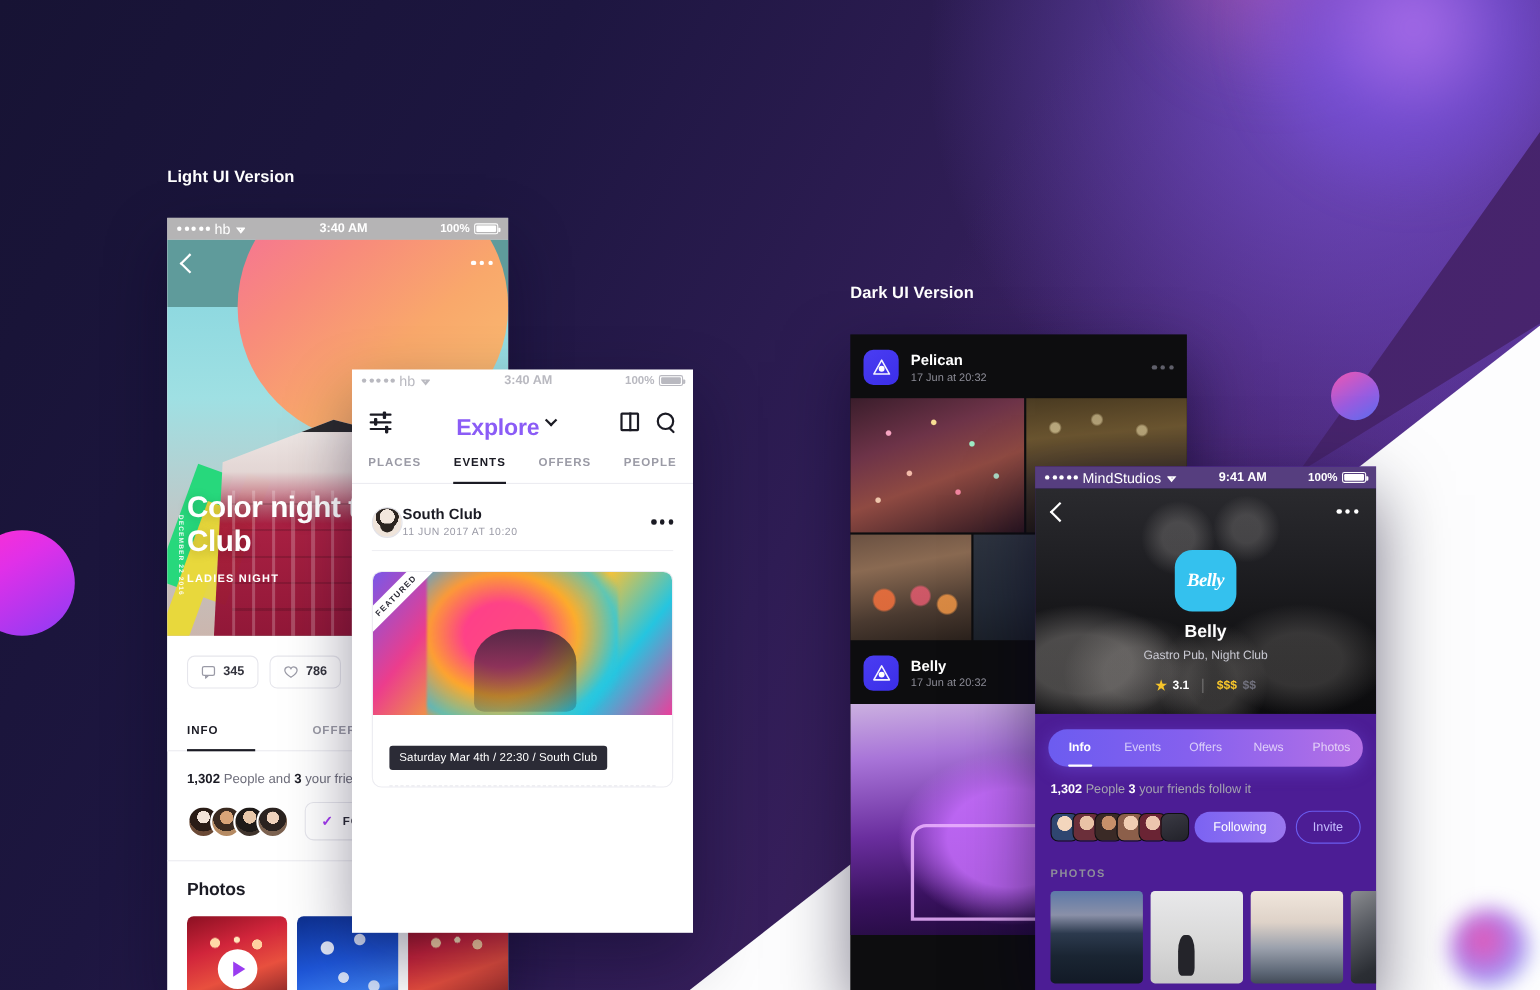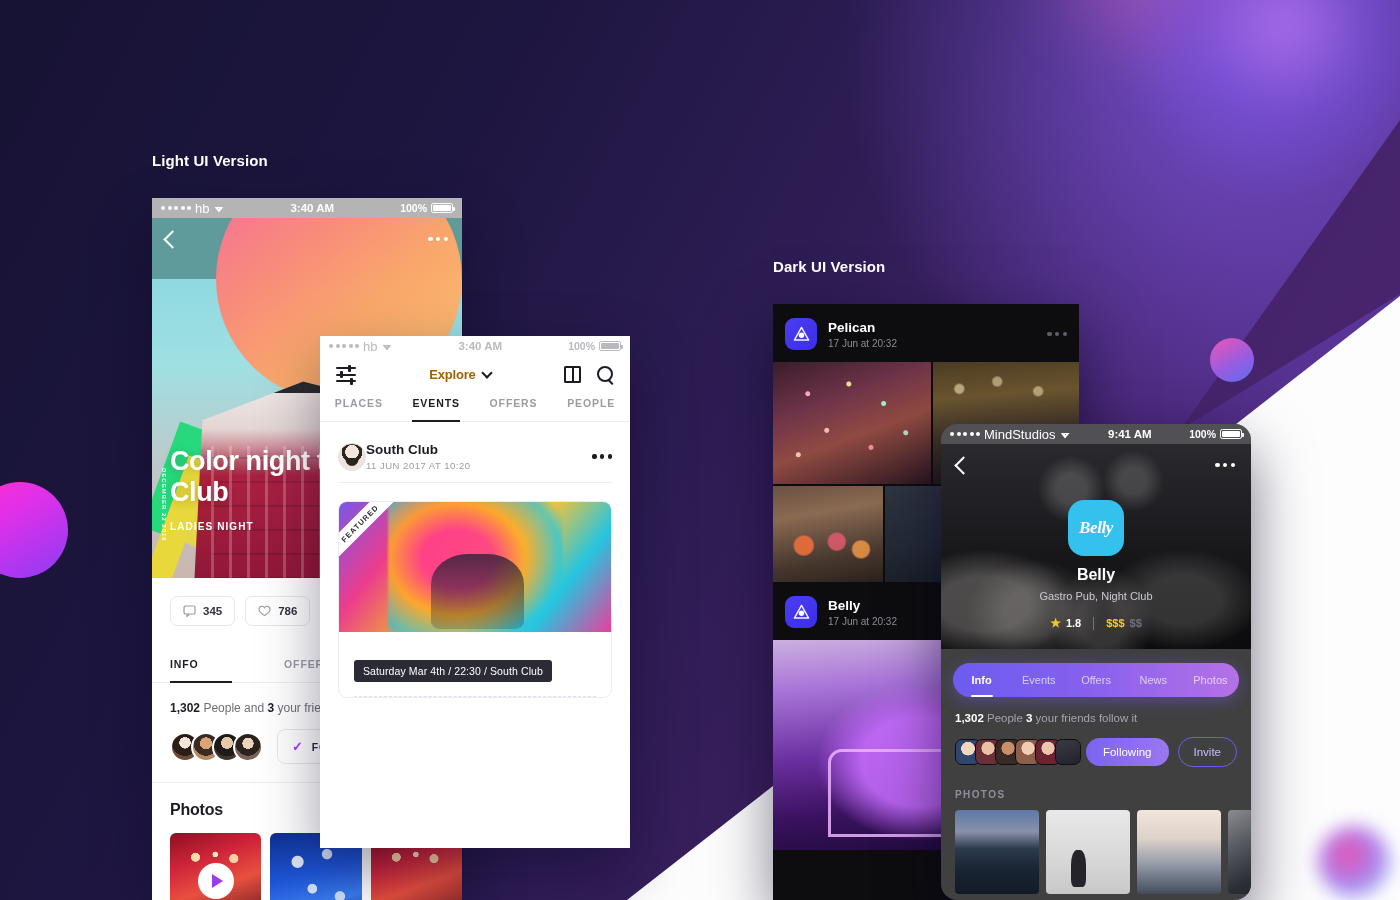--- a/index.html
+++ b/index.html
@@ -223,21 +223,21 @@
   .icon-sliders { width:20px; height:15px; position:relative; }
   .icon-sliders i { position:absolute; left:0; right:0; height:2px; background:#1b1b24; border-radius:1px; }
   .icon-sliders i:nth-child(1){ top:0; }
   .icon-sliders i:nth-child(2){ top:6.5px; }
   .icon-sliders i:nth-child(3){ top:13px; }
   .icon-sliders b { position:absolute; width:3px; height:7px; background:#1b1b24; border-radius:1px; }
   .icon-sliders b:nth-of-type(1){ left:12px; top:-2.5px; }
   .icon-sliders b:nth-of-type(2){ left:4px;  top:4px; }
   .icon-sliders b:nth-of-type(3){ left:14px; top:10.5px; }
   .p2-title-wrap { flex:1; display:flex; align-items:center; justify-content:center; gap:7px; }
-  .p2-title { font-size:13px; font-weight:bold; color:#a16207; letter-spacing:-0.2px; }
+  .p2-title { font-size:21px; font-weight:bold; color:#8b5cf6; letter-spacing:-0.2px;margin-top:11px; }
   .chev-dn { width:8px; height:8px; border-right:2px solid #1b1b24; border-bottom:2px solid #1b1b24;
              transform: rotate(45deg); margin-top:-4px;}
   .p2-nav-right { display:flex; align-items:center; gap:16px; }
   .icon-book { width:17px; height:17px; border:2px solid #1b1b24; border-radius:1.5px; position:relative; }
   .icon-book::after { content:""; position:absolute; left:50%; top:-2px; bottom:-2px; width:2px;
                       background:#1b1b24; transform:translateX(-50%); }
   .icon-search { width:17px; height:17px; position:relative; }
   .icon-search::before{ content:""; position:absolute; left:0; top:0; width:12px; height:12px;
     border:2px solid #1b1b24; border-radius:50%; }
   .icon-search::after{ content:""; position:absolute; right:0px; bottom:0px; width:7px; height:2px;
@@ -327,22 +327,22 @@
       linear-gradient(175deg,#cbb0e0 0%, #a874d8 22%, #6a2e9e 52%, #3a1260 76%, #1d0936 100%); }
   .im-neon::after { content:""; position:absolute; left:18%; right:14%; top:52%; bottom:6%;
       border:3px solid rgba(236,180,255,0.85); border-radius:14px 14px 0 0; }
   .cell { position:relative; overflow:hidden; }
   .dk-stats { display:flex; align-items:center; gap:26px; padding:15px 16px 14px; border-bottom:1px solid #1d1d21; }
   .dk-stat { display:flex; align-items:center; gap:9px; color:#d4d4dc; font-size:12px; }
   .ic-shaka { width:19px; height:17px; color:#cfcfd8; }
   .ic-bubble { width:17px; height:15px; color:#cfcfd8; }
 
   
-  #phone4 { left:941px; top:424px; width:310px; height:476px; background:#404040;
-            box-shadow: 0 26px 60px rgba(8,4,30,0.55); border-radius: 16px; }
+  #phone4 { left:941px; top:424px; width:310px; height:476px; background:#4c1d95;
+            box-shadow: 0 26px 60px rgba(8,4,30,0.55); }
   #p4-status { color:#ffffff; background:rgba(95,95,105,0.5); }
   .p4-hero { position:relative; height:205px; overflow:hidden;
     background: linear-gradient(180deg,#2a2a2e 0%, #202024 30%, #121214 70%, #0c0c0e 100%); }
   .p4-hero::before { content:""; position:absolute; inset:0;
     background:
       radial-gradient(ellipse at 14% 78%, rgba(185,180,175,0.35) 0 12%, transparent 24%),
       radial-gradient(ellipse at 30% 82%, rgba(150,145,142,0.3) 0 10%, transparent 22%),
       radial-gradient(ellipse at 52% 86%, rgba(160,155,150,0.28) 0 10%, transparent 22%),
       radial-gradient(ellipse at 78% 76%, rgba(140,136,132,0.3) 0 11%, transparent 23%),
       radial-gradient(circle at 42% 22%, rgba(210,205,200,0.22) 0 6%, transparent 14%),
@@ -680,21 +680,21 @@
             <i></i>
             <i></i>
           </span>
       </div>
       <div class="p4-logo">Belly</div>
       <div class="p4-name">Belly</div>
       <div class="p4-cats">Gastro Pub, Night Club</div>
       <div class="p4-meta">
         <span class="meta-chip">
           <span class="star">★</span>
-          <span>1.8</span>
+          <span>3.1</span>
         </span>
         <span class="meta-div"></span>
         <span class="meta-chip price">
           <b>$$$</b>
             <span>$$</span>
         </span>
       </div>
     </div>
 
     <div class="p4-tabbar">

